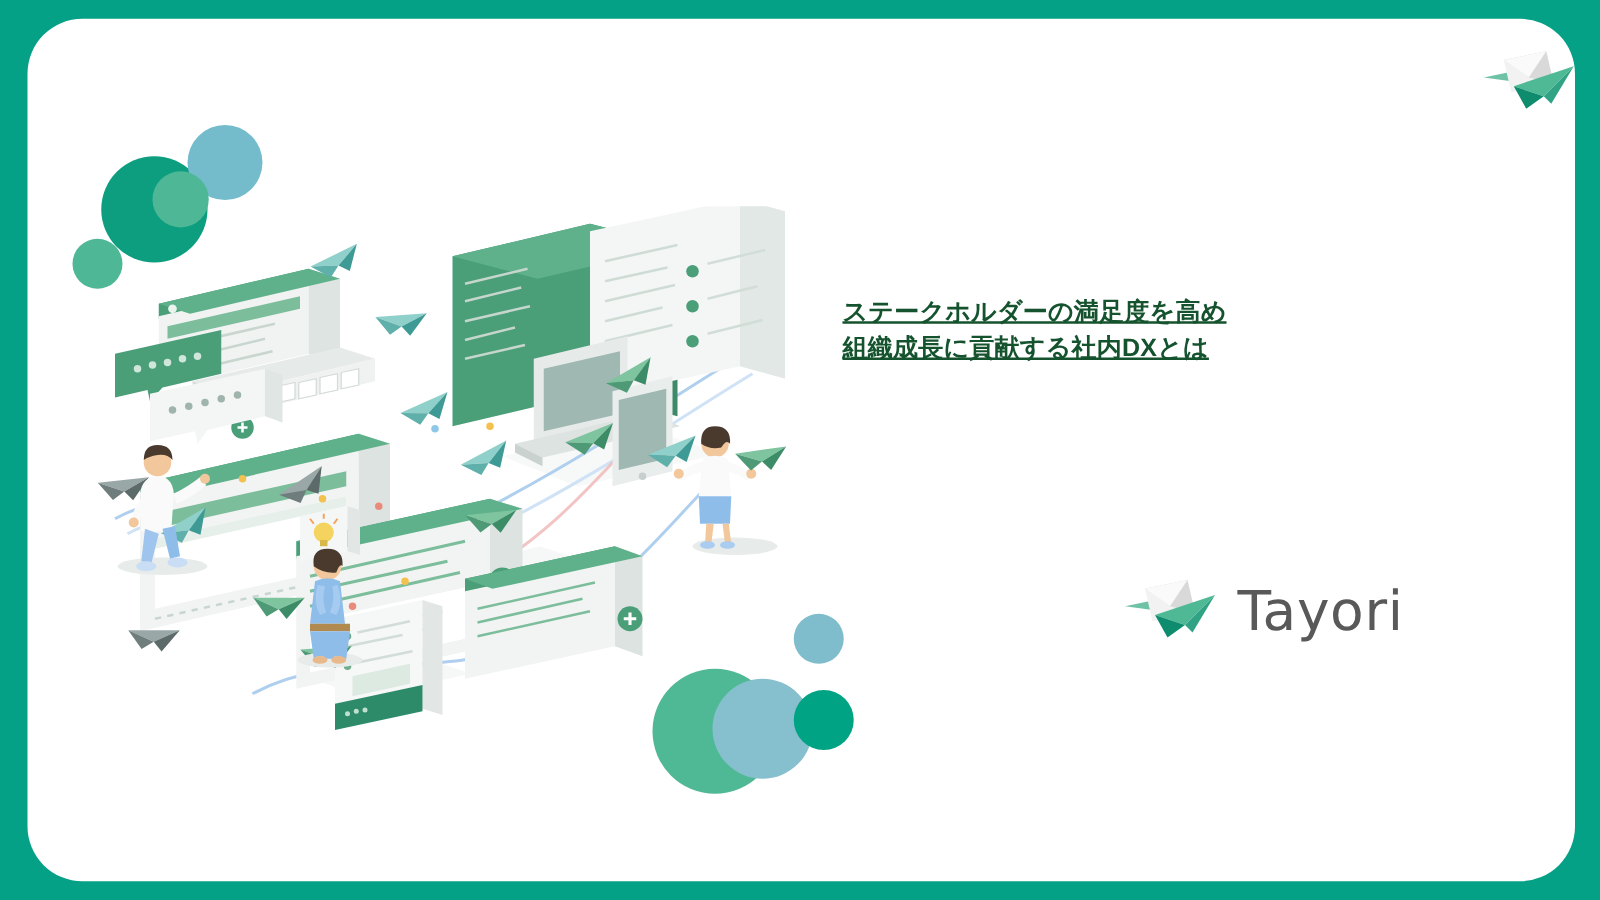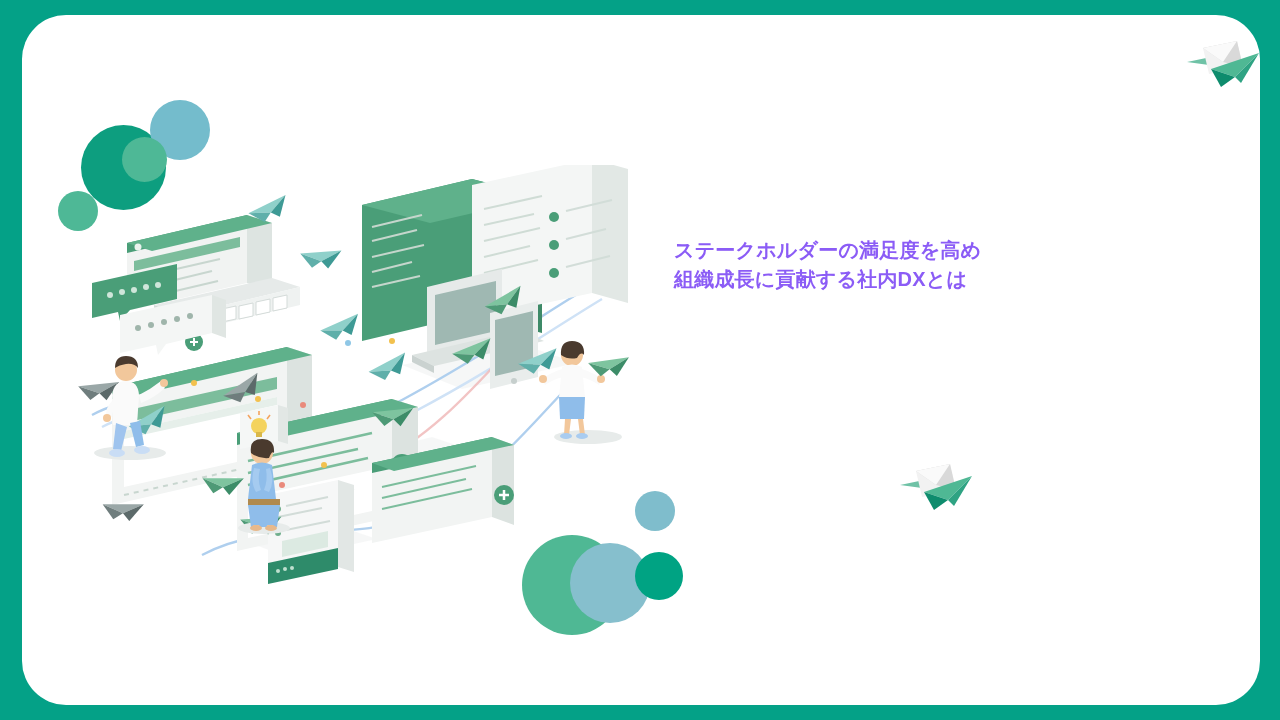--- a/index.html
+++ b/index.html
@@ -38,23 +38,24 @@
 
   
   #text-block{
     position:absolute; left:652px; top:205px; width:580px;
   }
   #headline{
     color:#455769; font-weight:bold; font-size:40px; line-height:1.30;
     letter-spacing:0.5px; white-space:pre-line;
   }
   #subheadline{
-    margin-top:16px; color:#8b5cf6; font-weight:bold;
+    margin-top:16px; color:#14532d; font-weight:bold;
     font-size:20px; line-height:1.45; letter-spacing:0.2px;
     white-space:pre-line;
+    text-decoration:underline;
   }
 
   
   #tayori-lockup{
     position:absolute; left:878px; top:443px;
     display:flex; align-items:center; gap:12px;
   }
   #tayori-lockup .mark{ width:78px; height:62px; }
   #tayori-wordmark{
     font-size:44px; color:#59595A; letter-spacing:0.5px;
@@ -388,20 +389,21 @@
         <polygon points="16,13 50,6 56,32 22,39" fill="#F2F2F2"></polygon>
         <polygon points="16,13 36,27 56,32 50,6" fill="#D9D9D9"></polygon>
         <polygon points="16,13 50,6 36,27" fill="#FAFAFA"></polygon>
 
         <polygon points="24,34 72,18 48,42" fill="#4FB894"></polygon>
 
         <polygon points="24,34 48,42 34,52" fill="#0E8C6D"></polygon>
         <polygon points="48,42 72,18 54,48" fill="#2FA383"></polygon>
       </svg>
     </span>
+    <span id="tayori-wordmark">Tayori</span>
   </div>
 
   <div id="corner-mark">
     <svg viewBox="0 0 78 58" xmlns="http://www.w3.org/2000/svg">
       <polygon points="0,25 24,20 22,28" fill="#6FC2A6"></polygon>
       <polygon points="16,11 50,4 56,30 22,37" fill="#F2F2F2"></polygon>
       <polygon points="16,11 36,25 56,30 50,4" fill="#D9D9D9"></polygon>
       <polygon points="16,11 50,4 36,25" fill="#FAFAFA"></polygon>
       <polygon points="24,32 72,16 48,40" fill="#4FB894"></polygon>
       <polygon points="24,32 48,40 34,50" fill="#0E8C6D"></polygon>

